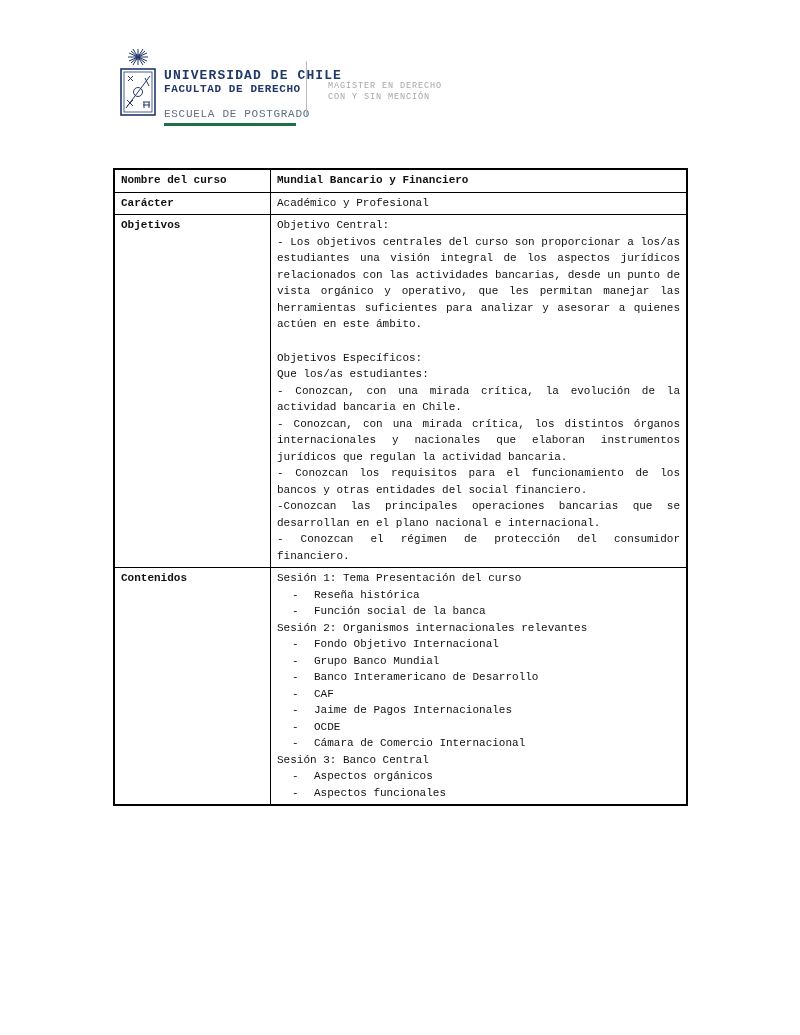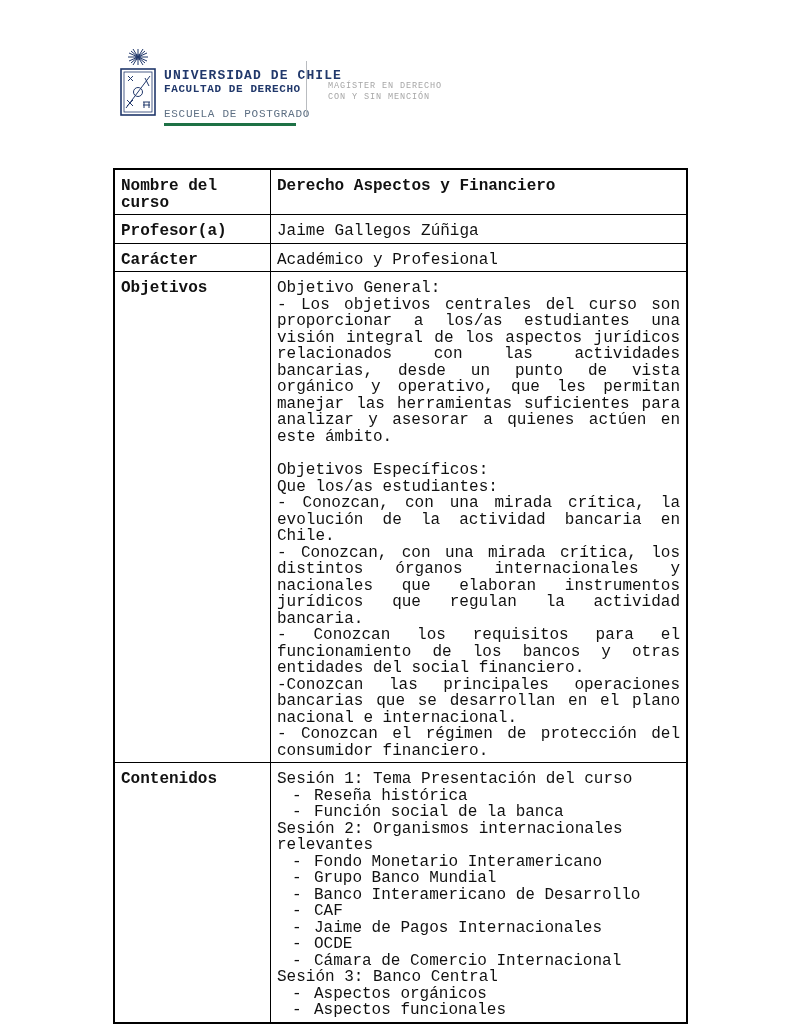--- a/index.html
+++ b/index.html
@@ -20,22 +20,22 @@
   .program{position:absolute;left:210px;top:35px;font-size:8.5px;color:#a6a6a6;letter-spacing:0.9px;line-height:10.5px;}
 
   
   table.course{
     position:absolute;left:113px;top:168px;width:575px;
     border-collapse:collapse;table-layout:fixed;
     border:2px solid #000;
   }
   table.course td{
     border:1px solid #000;vertical-align:top;
-    padding:8px 6px 3px 6px;
-    font-size:16px;line-height:16.5px;color:#111;
+    padding:2px 6px 3px 6px;
+    font-size:11px;line-height:16.5px;color:#111;
     word-wrap:break-word;
     margin-left:32px;
   }
   td.lbl{font-weight:700;width:143px;}
   td.val p{margin:0;}
   .bold{font-weight:700;}
   .just{text-align:justify;}
   .gap-after{margin-bottom:17px !important;}
   td.obj-cell{padding-bottom:22px;}
   .c-item{display:flex;}
@@ -95,35 +95,31 @@
     <div class="program" style="color: rgb(166, 166, 166);">
       <div>MAGÍSTER EN DERECHO</div>
       <div>CON Y SIN MENCIÓN</div>
     </div>
   </div>
 
   <table class="course">
     <tbody>
     <tr>
       <td class="lbl">Nombre del curso</td>
-      <td class="val bold">Derecho Aspectos y Financiero</td>
-    </tr>
-    <tr>
-      <td class="lbl">Profesor(a)</td>
-      <td class="val">Jaime Gallegos Zúñiga</td>
+      <td class="val bold">Mundial Bancario y Financiero</td>
     </tr>
     <tr>
       <td class="lbl">Carácter</td>
       <td class="val">Académico y Profesional</td>
     </tr>
 
     <tr>
       <td class="lbl">Objetivos</td>
       <td class="val obj-cell">
-        <p>Objetivo General:</p>
+        <p>Objetivo Central:</p>
         <p class="just gap-after">- Los objetivos centrales del curso son proporcionar a los/as estudiantes una visión integral de los aspectos jurídicos relacionados con las actividades bancarias, desde un punto de vista orgánico y operativo, que les permitan manejar las herramientas suficientes para analizar y asesorar a quienes actúen en este ámbito.</p>
         <p>Objetivos Específicos:</p>
         <p>Que los/as estudiantes:</p>
         <p class="just">- Conozcan, con una mirada crítica, la evolución de la actividad bancaria en Chile.</p>
         <p class="just">- Conozcan, con una mirada crítica, los distintos órganos internacionales y nacionales que elaboran instrumentos jurídicos que regulan la actividad bancaria.</p>
         <p class="just">- Conozcan los requisitos para el funcionamiento de los bancos y otras entidades del social financiero.</p>
         <p class="just">-Conozcan las principales operaciones bancarias que se desarrollan en el plano nacional e internacional.</p>
         <p class="just">- Conozcan el régimen de protección del consumidor financiero.</p>
       </td>
     </tr>
@@ -136,21 +132,21 @@
               <span class="dash">-</span>
               <span class="itxt">Reseña histórica</span>
             </div>
         <div class="c-item">
               <span class="dash">-</span>
               <span class="itxt">Función social de la banca</span>
             </div>
         <div>Sesión 2: Organismos internacionales relevantes</div>
         <div class="c-item">
               <span class="dash">-</span>
-              <span class="itxt">Fondo Monetario Interamericano</span>
+              <span class="itxt">Fondo Objetivo Internacional</span>
             </div>
         <div class="c-item">
               <span class="dash">-</span>
               <span class="itxt">Grupo Banco Mundial</span>
             </div>
         <div class="c-item">
               <span class="dash">-</span>
               <span class="itxt">Banco Interamericano de Desarrollo</span>
             </div>
         <div class="c-item">

